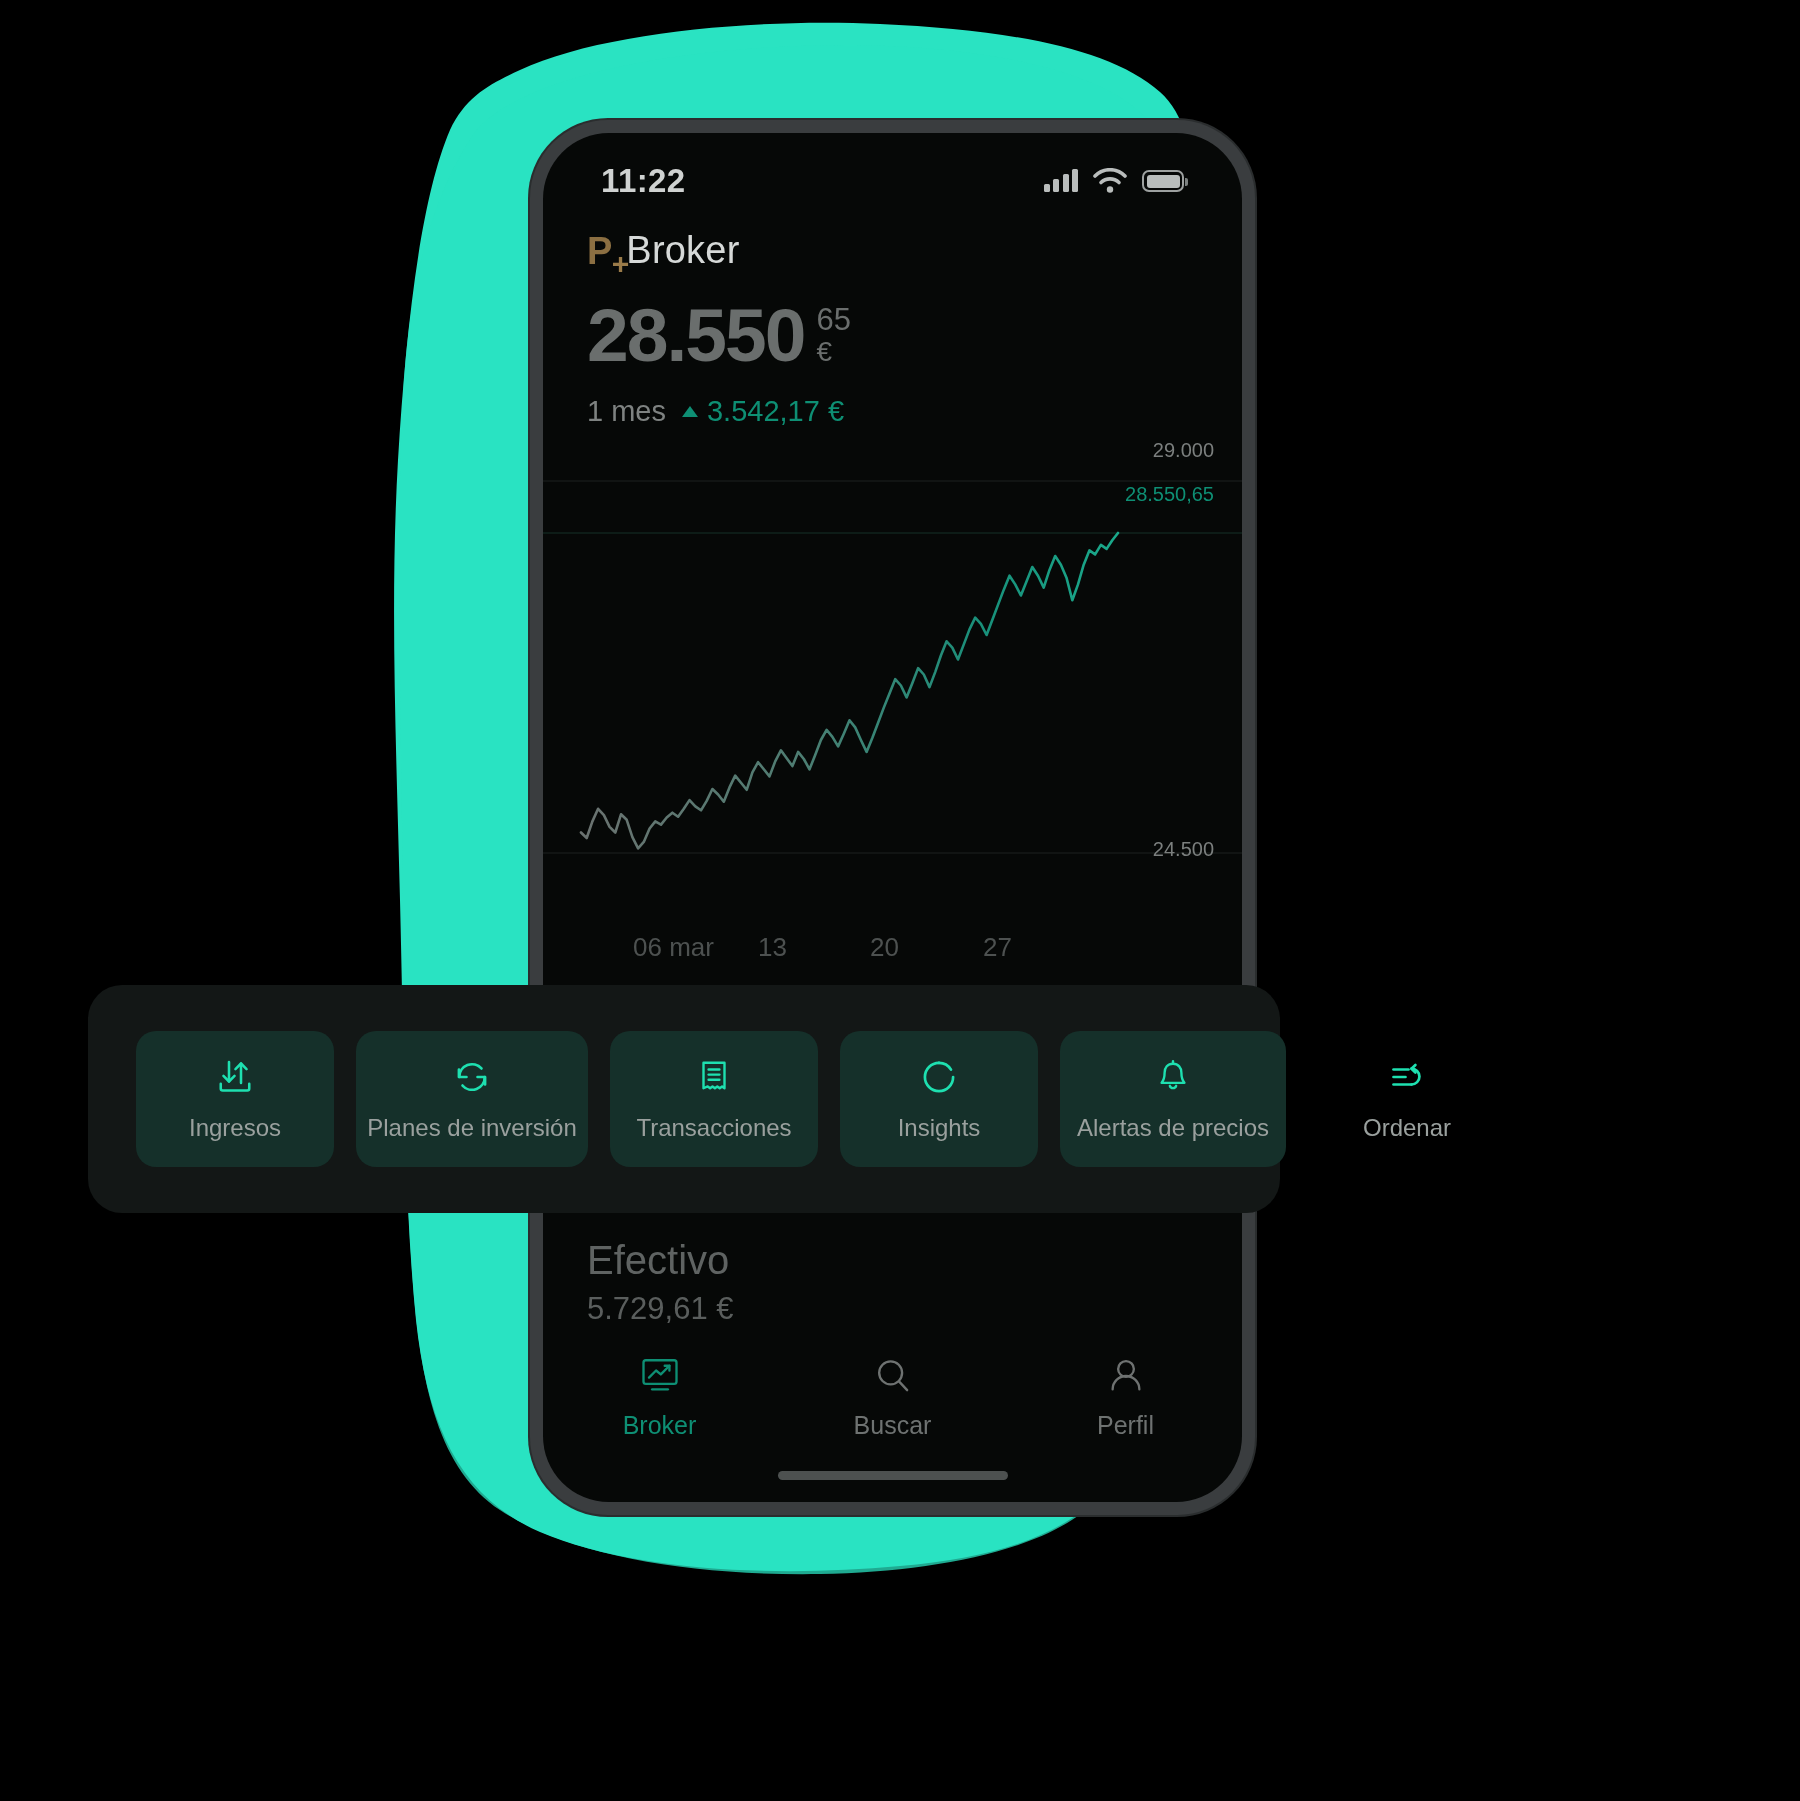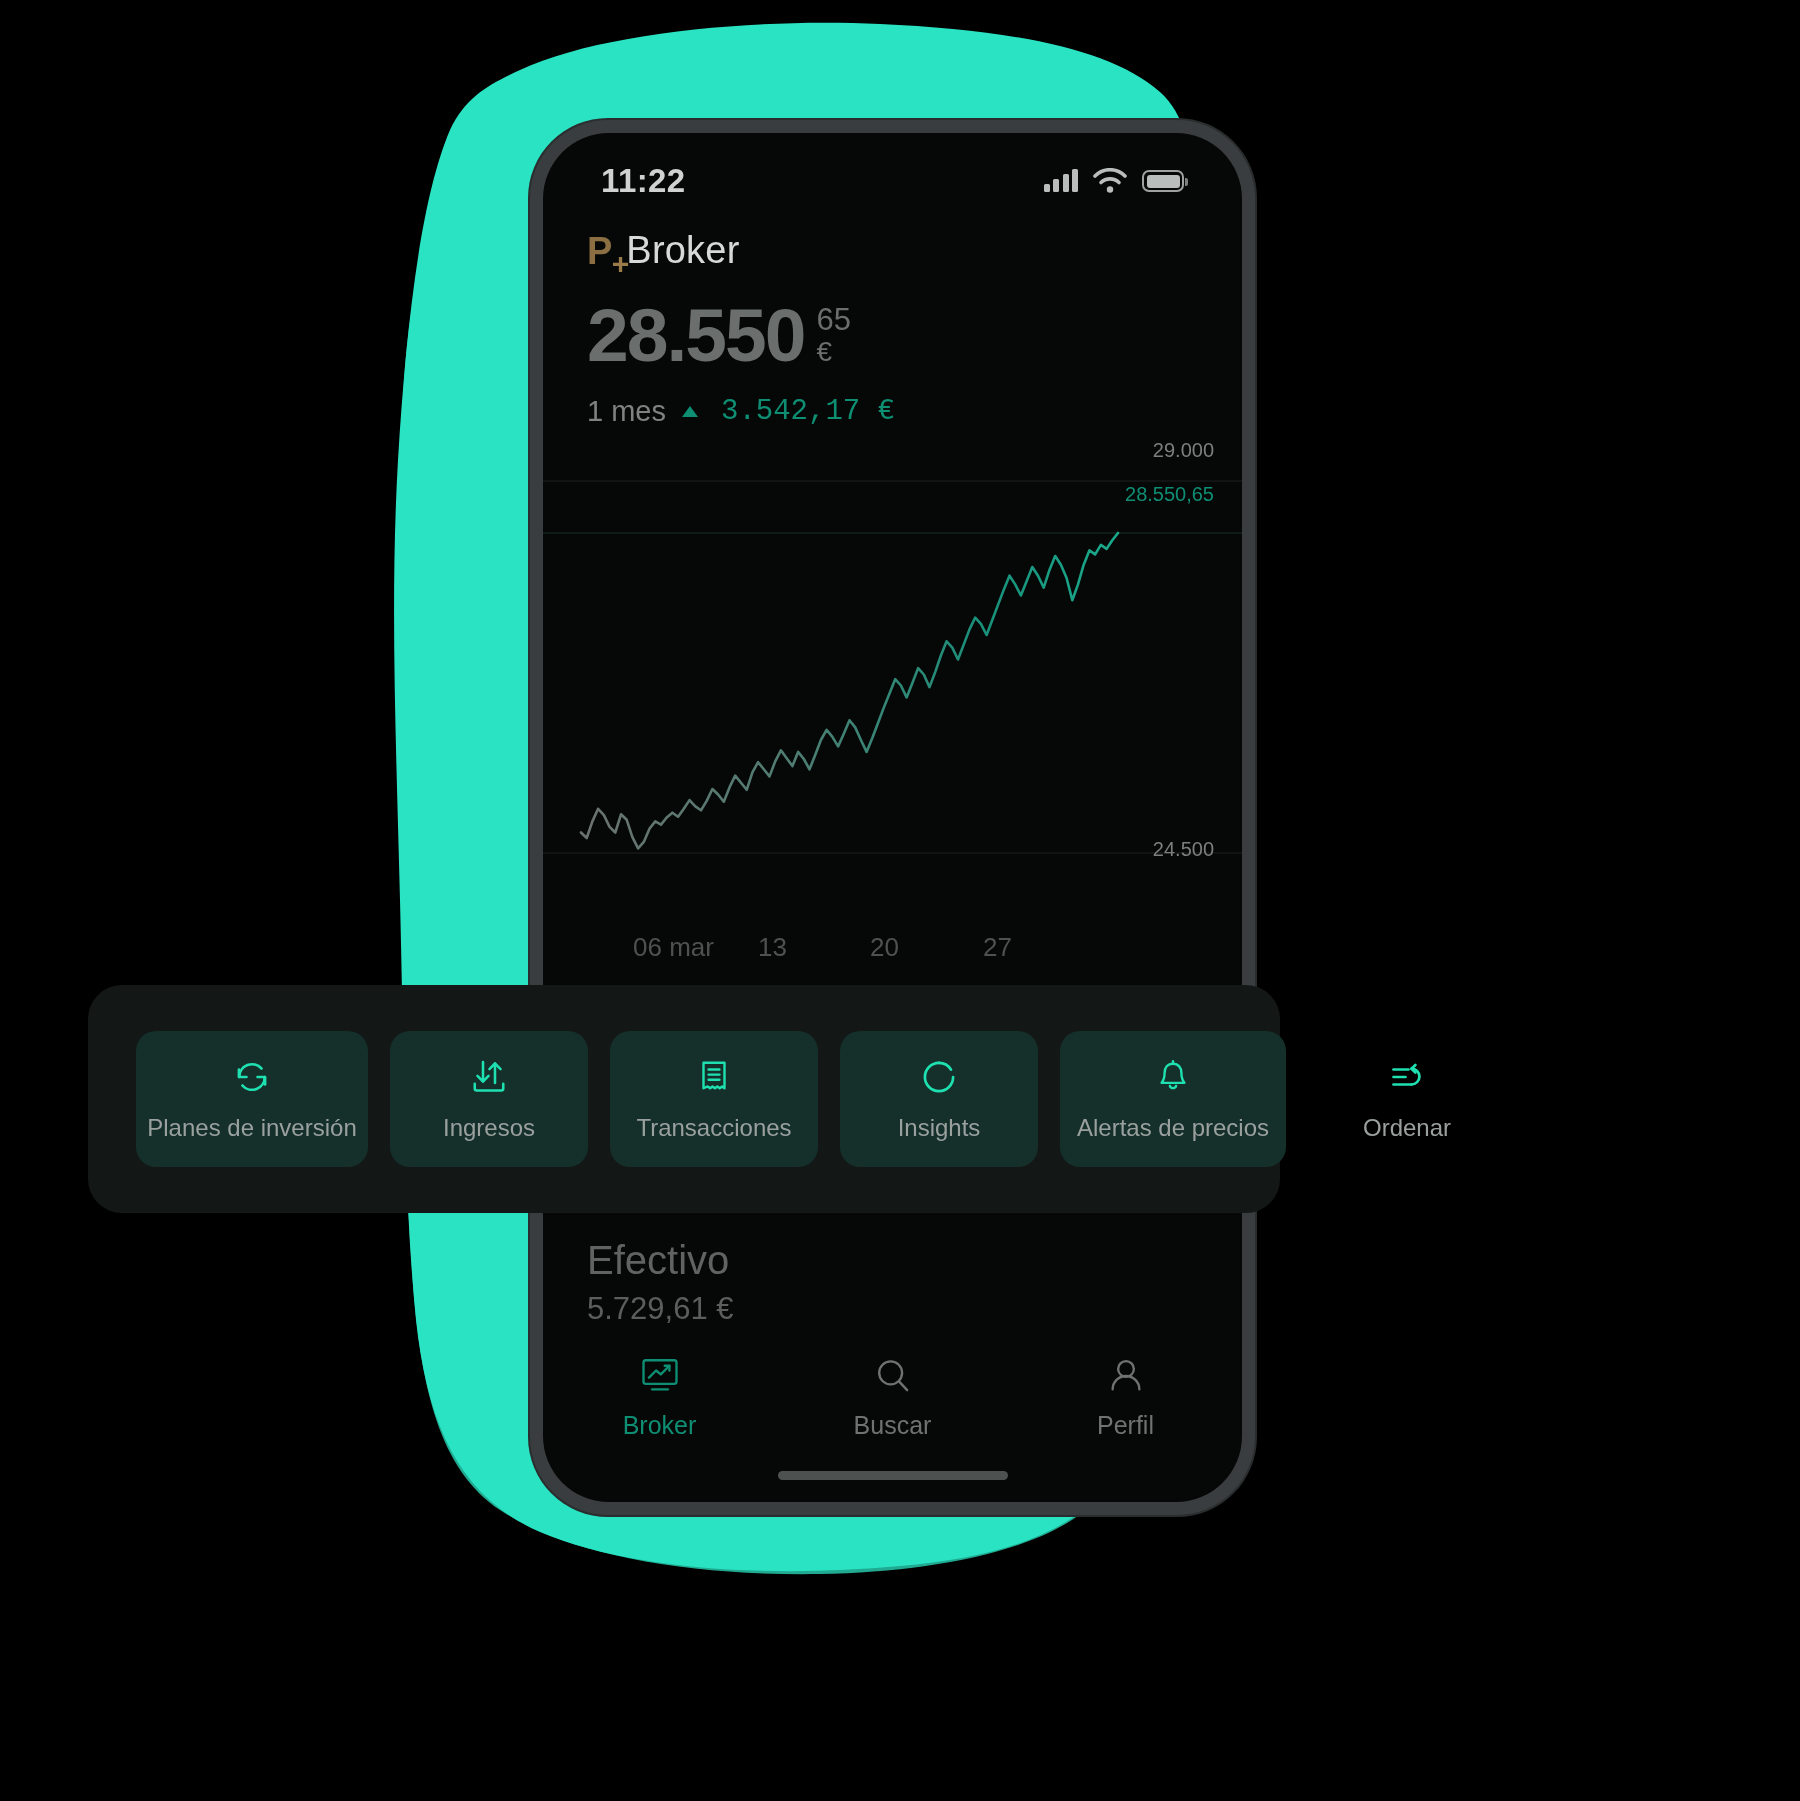--- a/index.html
+++ b/index.html
@@ -74,21 +74,21 @@
 
   
   .balance { position: absolute; top: 165px; left: 44px; display: flex; align-items: flex-start; }
   .bal-main { font-size: 75px; font-weight: 600; color: #6a6e6d; letter-spacing: -2px; line-height: 1; }
   .bal-sup { margin-left: 12px; display: flex; flex-direction: column; align-items: flex-start; line-height: 1; padding-top: 6px; }
   .bal-cents { font-size: 31px; color: #6a6e6d; font-weight: 500; }
   .bal-cur { font-size: 28px; color: #6a6e6d; font-weight: 400; margin-top: 3px; }
 
   .change-row { position: absolute; top: 262px; left: 44px; display: flex; align-items: center; gap: 16px; }
   .change-period { font-size: 29px; color: #7e8281; }
-  .change-val { font-size: 29px; color: #0e8f74; display: flex; align-items: center; gap: 23px; font-family: Liberation Mono, monospace; }
+  .change-val { font-size: 29px; color: #0e8f74; display: flex; align-items: center; gap: 9px; }
   .tri-up {
     width: 0; height: 0; border-left: 8px solid transparent; border-right: 8px solid transparent;
     border-bottom: 11px solid #0e8f74;
   }
 
   
   .chart-area { position: absolute; top: 300px; left: 0; width: 100%; height: 460px; }
   .chart-svg { position: absolute; inset: 0; width: 100%; height: 100%; }
   .y-lab {
     position: absolute; right: 28px; font-size: 20px; text-align: right; white-space: nowrap;
@@ -280,41 +280,41 @@
           <div class="tab-label">Perfil</div>
         </div>
       </div>
       <div class="home-ind"></div>
 
     </div>
   </div>
 
   <div class="actionbar">
 
-    <div class="act-card" style="width:232px">
-      <svg class="act-icon" viewBox="0 0 28 28">
-        <path d="M22.5 14a8.5 8.5 0 0 1-14.8 5.7" fill="none" stroke="#1ee0b0" stroke-width="1.8" stroke-linecap="round"></path>
-        <path d="M5.5 14A8.5 8.5 0 0 1 20.3 8.3" fill="none" stroke="#1ee0b0" stroke-width="1.8" stroke-linecap="round"></path>
-        <polyline points="5.3,9 5.3,14 10.3,14" fill="none" stroke="#1ee0b0" stroke-width="1.8" stroke-linecap="round" stroke-linejoin="round"></polyline>
-        <polyline points="22.7,19 22.7,14 17.7,14" fill="none" stroke="#1ee0b0" stroke-width="1.8" stroke-linecap="round" stroke-linejoin="round"></polyline>
-      </svg>
-      <div class="act-label">Planes de inversión</div>
-    </div>
-
     <div class="act-card">
       <svg class="act-icon" viewBox="0 0 28 28">
         <line x1="10" y1="4" x2="10" y2="17" stroke="#1ee0b0" stroke-width="1.7" stroke-linecap="round"></line>
         <polyline points="6.3,13.3 10,17 13.7,13.3" fill="none" stroke="#1ee0b0" stroke-width="1.7" stroke-linecap="round" stroke-linejoin="round"></polyline>
         <line x1="18" y1="18" x2="18" y2="5" stroke="#1ee0b0" stroke-width="1.7" stroke-linecap="round"></line>
         <polyline points="14.3,8.7 18,5 21.7,8.7" fill="none" stroke="#1ee0b0" stroke-width="1.7" stroke-linecap="round" stroke-linejoin="round"></polyline>
         <path d="M4.5 18.5v3.2a1.3 1.3 0 0 0 1.3 1.3h16.4a1.3 1.3 0 0 0 1.3-1.3v-3.2" fill="none" stroke="#1ee0b0" stroke-width="1.7" stroke-linecap="round"></path>
       </svg>
       <div class="act-label">Ingresos</div>
     </div>
 
+    <div class="act-card" style="width:232px">
+      <svg class="act-icon" viewBox="0 0 28 28">
+        <path d="M22.5 14a8.5 8.5 0 0 1-14.8 5.7" fill="none" stroke="#1ee0b0" stroke-width="1.8" stroke-linecap="round"></path>
+        <path d="M5.5 14A8.5 8.5 0 0 1 20.3 8.3" fill="none" stroke="#1ee0b0" stroke-width="1.8" stroke-linecap="round"></path>
+        <polyline points="5.3,9 5.3,14 10.3,14" fill="none" stroke="#1ee0b0" stroke-width="1.8" stroke-linecap="round" stroke-linejoin="round"></polyline>
+        <polyline points="22.7,19 22.7,14 17.7,14" fill="none" stroke="#1ee0b0" stroke-width="1.8" stroke-linecap="round" stroke-linejoin="round"></polyline>
+      </svg>
+      <div class="act-label">Planes de inversión</div>
+    </div>
+
     <div class="act-card" style="width:208px">
       <svg class="act-icon" viewBox="0 0 28 28">
         <path d="M7 4.5h14v17l-1.6-1.2-1.6 1.2-1.6-1.2-1.6 1.2-1.6-1.2-1.6 1.2-1.6-1.2L7 21.5z" fill="none" stroke="#1ee0b0" stroke-width="1.6" stroke-linejoin="round"></path>
         <line x1="10.4" y1="9" x2="17.6" y2="9" stroke="#1ee0b0" stroke-width="1.6" stroke-linecap="round"></line>
         <line x1="10.4" y1="12.4" x2="17.6" y2="12.4" stroke="#1ee0b0" stroke-width="1.6" stroke-linecap="round"></line>
         <line x1="10.4" y1="15.8" x2="17.6" y2="15.8" stroke="#1ee0b0" stroke-width="1.6" stroke-linecap="round"></line>
       </svg>
       <div class="act-label">Transacciones</div>
     </div>
 

